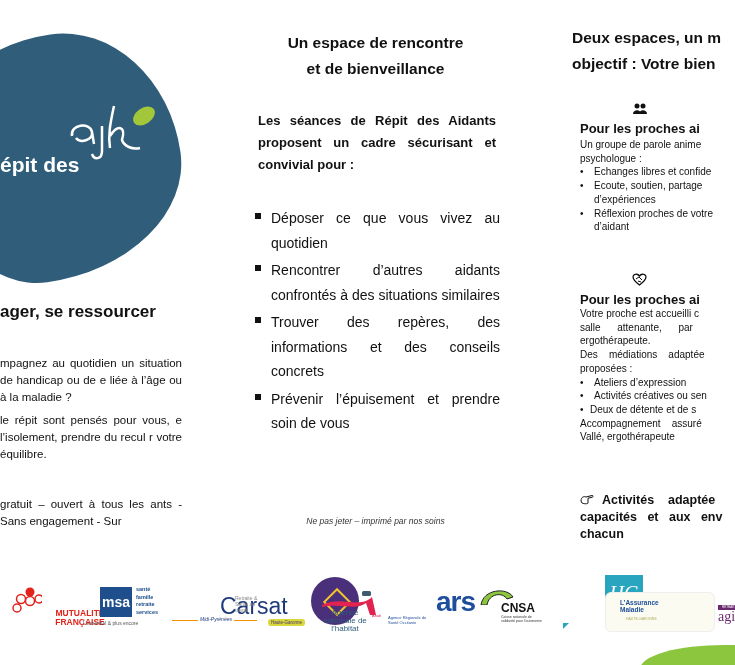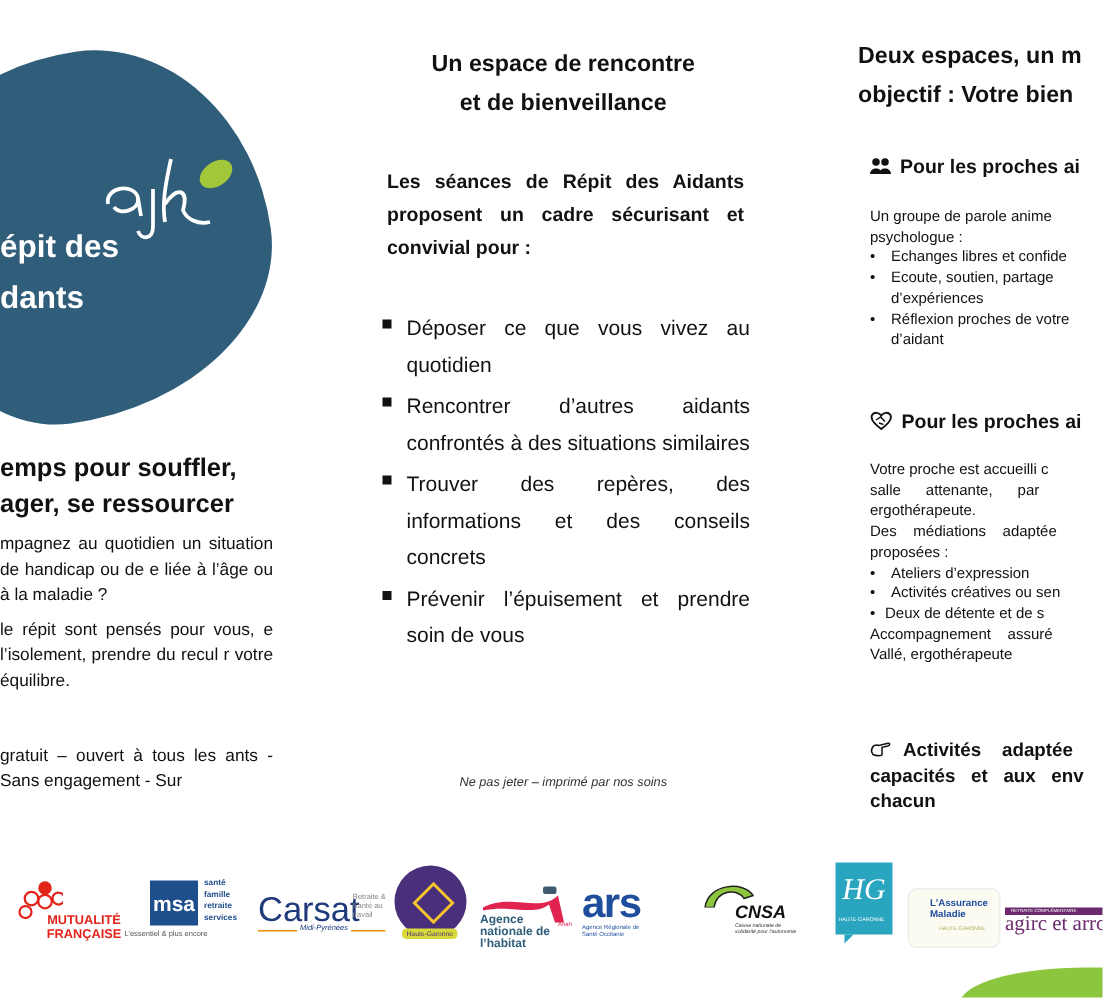--- a/index.html
+++ b/index.html
@@ -9,45 +9,43 @@
   .logo-ajh { position:absolute; left:62px; top:96px; width:100px; height:70px; }
   .h-left { position:absolute; left:0; top:300px; width:200px; font-weight:bold; font-size:17px; line-height:24px; }
   .p-left { position:absolute; left:0; width:182px; font-size:11.5px; line-height:17px; text-align:justify; }
   .col2-title { position:absolute; left:248px; top:30px; width:255px; text-align:center; font-weight:bold; font-size:15.5px; line-height:26px; }
   .col2-intro { position:absolute; left:258px; top:110px; width:238px; font-weight:bold; font-size:13px; line-height:22px; text-align:justify; }
   .col2-list { position:absolute; left:252px; top:206px; width:248px; margin:0; padding:0; list-style:none; font-size:14px; line-height:24.5px; }
   .col2-list li { position:relative; padding-left:19px; text-align:justify; margin-bottom:0px; }
   .col2-list li .sq { position:absolute; left:3px; top:7px; width:6px; height:6px; background:#111; }
   .col2-foot { position:absolute; left:248px; top:516px; width:255px; text-align:center; font-style:italic; font-size:8.5px; color:#333; }
   .col3-title { position:absolute; left:572px; top:25px; width:200px; font-weight:bold; font-size:15.5px; line-height:26px; white-space:nowrap; }
-  .col3-h { position:absolute; left:580px; font-weight:bold; font-size:13px; white-space:nowrap; display:flex; align-items:center; gap:6px; }
+  .col3-h { position:absolute; left:580px; font-weight:bold; font-size:13px; white-space:nowrap; display:flex; align-items:center; gap:6px;flex-direction:column; }
   .col3-txt { position:absolute; left:580px; width:190px; font-size:10px; line-height:13.7px; white-space:nowrap; }
   .col3-txt .bul { display:inline-block; width:14px; }
   .col3-cta { position:absolute; left:580px; top:492px; width:200px; font-weight:bold; font-size:12.5px; line-height:17px; white-space:nowrap; }
   .logos { position:absolute; left:0; top:565px; width:735px; height:100px; }
-  .logo { position:absolute; }
+  .logo { position:absolute;padding-left:48px; }
   .green-swoosh { position:absolute; left:640px; top:645px; width:140px; height:40px; background:#8cc63f; border-radius:60% 0 0 0; }
 </style>
 </head>
 <body>
 
 <div class="blob"></div>
 <div class="logo-title">
   <div>épit des</div>
-  <div style="margin-left:0px;">dants</div>
 </div>
 <svg class="logo-ajh" viewBox="0 0 100 70">
   <path d="M10 40 C 8 28, 28 26, 30 36 C 31 44, 18 48, 14 42 M30 36 L 32 48" stroke="#fff" stroke-width="2.5" fill="none"></path>
   <path d="M40 30 L 40 55 C 40 64, 32 64, 30 58" stroke="#fff" stroke-width="2.5" fill="none"></path>
   <path d="M52 10 C 48 28, 46 40, 48 52 M48 40 C 56 28, 64 30, 60 44 C 62 50, 70 54, 78 52" stroke="#fff" stroke-width="2.5" fill="none"></path>
   <ellipse cx="82" cy="20" rx="12" ry="8" transform="rotate(-35 82 20)" fill="#a3c73a"></ellipse>
 </svg>
 
 <div class="h-left">
-  <div>emps pour souffler,</div>
   <div>ager, se ressourcer</div>
 </div>
 <div class="p-left" style="top:355px;">mpagnez au quotidien un situation de handicap ou de e liée à l’âge ou à la maladie ?</div>
 <div class="p-left" style="top:412px;">le répit sont pensés pour vous, e l’isolement, prendre du recul r votre équilibre.</div>
 <div class="p-left" style="top:496px;">gratuit – ouvert à tous les ants - Sans engagement - Sur</div>
 
 <div class="col2-title">
   <div>Un espace de rencontre</div>
   <div>et de bienveillance</div>
 </div>
@@ -148,30 +146,30 @@
       <div style="position:absolute;left:16px;top:15px;width:16px;height:16px;border:2px solid #f2c230;transform:rotate(45deg);"></div>
     </div>
     <div style="position:absolute;left:5px;top:42px;font-size:4.5px;background:#d8d83a;color:#4a2f7a;padding:1px 3px;border-radius:3px;white-space:nowrap;">Haute-Garonne</div>
   </div>
 
   <div class="logo" style="left:320px;top:24px;width:65px;height:45px;">
     <svg width="60" height="30" viewBox="0 0 60 30" style="position:absolute;left:0;top:0;">
       <path d="M2 16 C 20 6, 40 20, 52 8 L 56 26 L 50 26 L 46 14 C 36 22, 20 14, 2 18 Z" fill="#e0234f"></path>
       <rect x="42" y="2" width="9" height="5" rx="1.5" fill="#3d5a6e"></rect>
     </svg>
-    <div style="position:absolute;left:0;top:20px;font-size:8px;line-height:8px;color:#2f5d7a;font-weight:bold;width:50px;">Agence nationale de l’habitat</div>
+    <div style="position:absolute;left:0;top:20px;font-size:8px;line-height:8px;color:#2f5d7a;font-weight:normal;width:50px;text-align:center;">Agence nationale de l’habitat</div>
     <div style="position:absolute;left:52px;top:24px;font-size:4px;color:#e0234f;">Anah</div>
   </div>
 
   <div class="logo" style="left:388px;top:24px;width:65px;height:45px;">
     <div style="font-size:28px;font-weight:bold;color:#1e4e9c;line-height:26px;letter-spacing:-1px;"><span>ars</span></div>
     <div style="position:absolute;left:0;top:26px;font-size:4px;color:#1e4e9c;width:45px;">Agence Régionale de Santé Occitanie</div>
   </div>
 
-  <div class="logo" style="left:468px;top:22px;width:70px;height:45px;font-style:italic;">
+  <div class="logo" style="left:479px;top:22px;width:70px;height:45px;">
     <svg width="36" height="18" viewBox="0 0 36 18" style="position:absolute;left:0;top:0;">
       <path d="M2 18 C 4 2, 28 0, 34 10 L 28 12 C 24 5, 10 6, 8 18 Z" fill="#8cc63f" stroke="#222" stroke-width="1"></path>
     </svg>
     <div style="position:absolute;left:22px;top:14px;font-size:12px;font-weight:bold;color:#111;">CNSA</div>
     <div style="position:absolute;left:22px;top:28px;font-size:3.5px;color:#333;width:45px;">Caisse nationale de solidarité pour l’autonomie</div>
   </div>
 
   <div class="logo" style="left:557px;top:10px;width:40px;height:55px;">
     <div style="width:38px;height:48px;background:#2aa5c0;color:#fff;font-size:20px;font-style:italic;font-family:'Liberation Serif', serif;text-align:center;line-height:36px;">HG</div>
     <div style="position:absolute;left:2px;top:36px;font-size:3.5px;color:#fff;">HAUTE-GARONNE</div>

